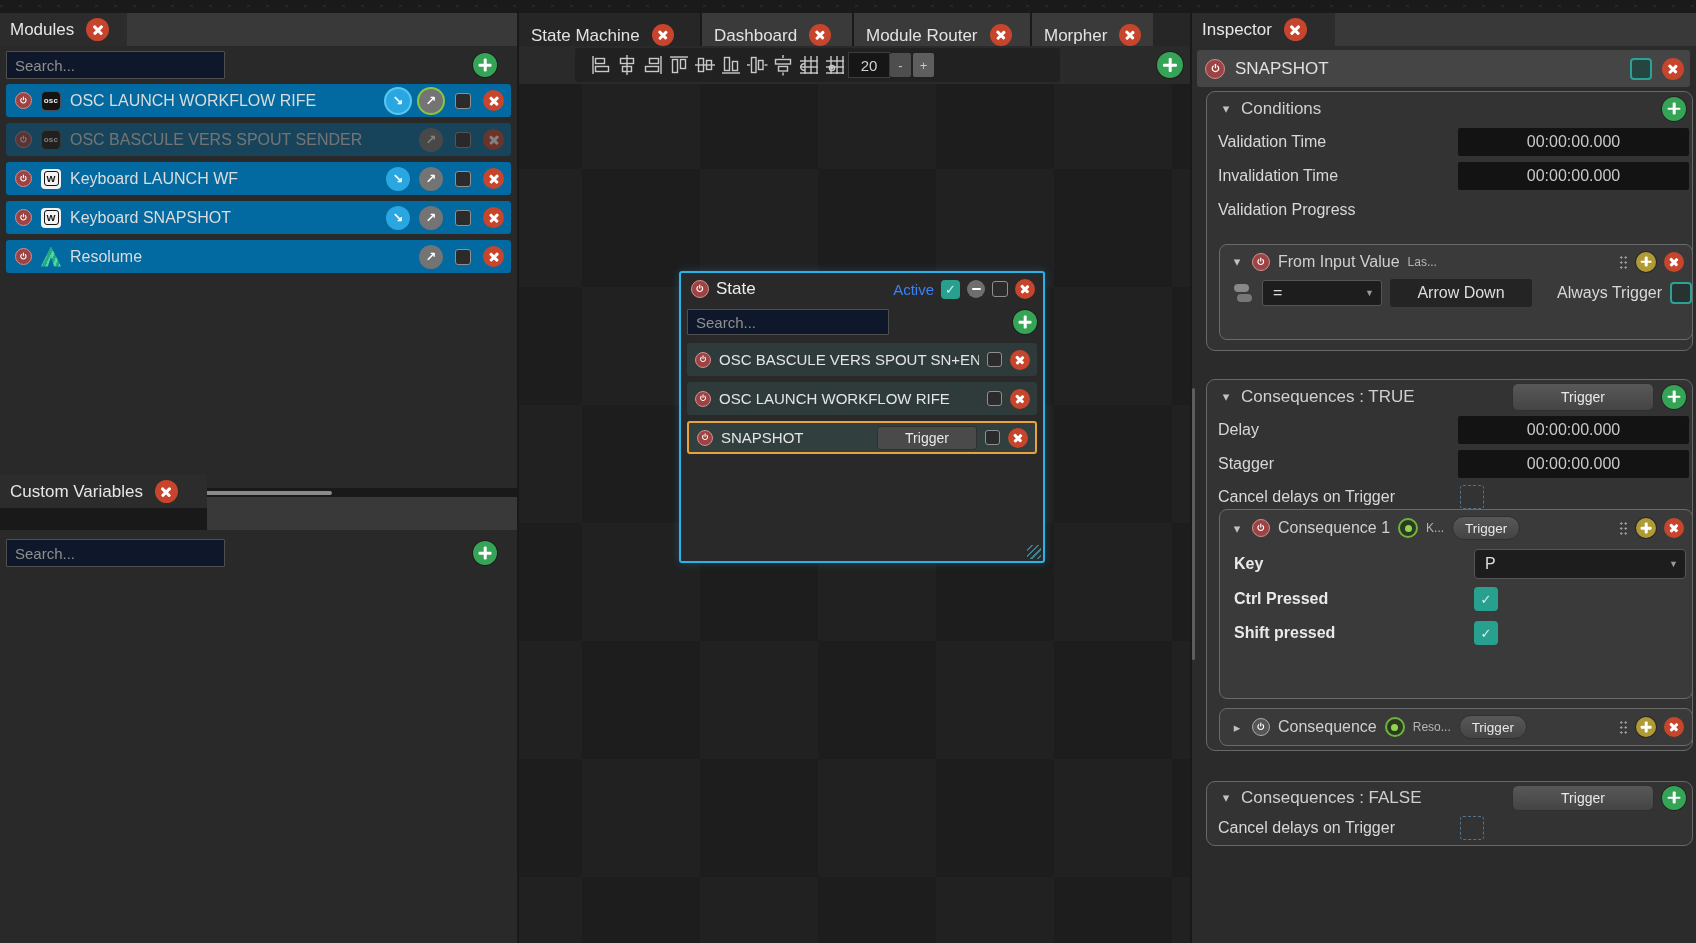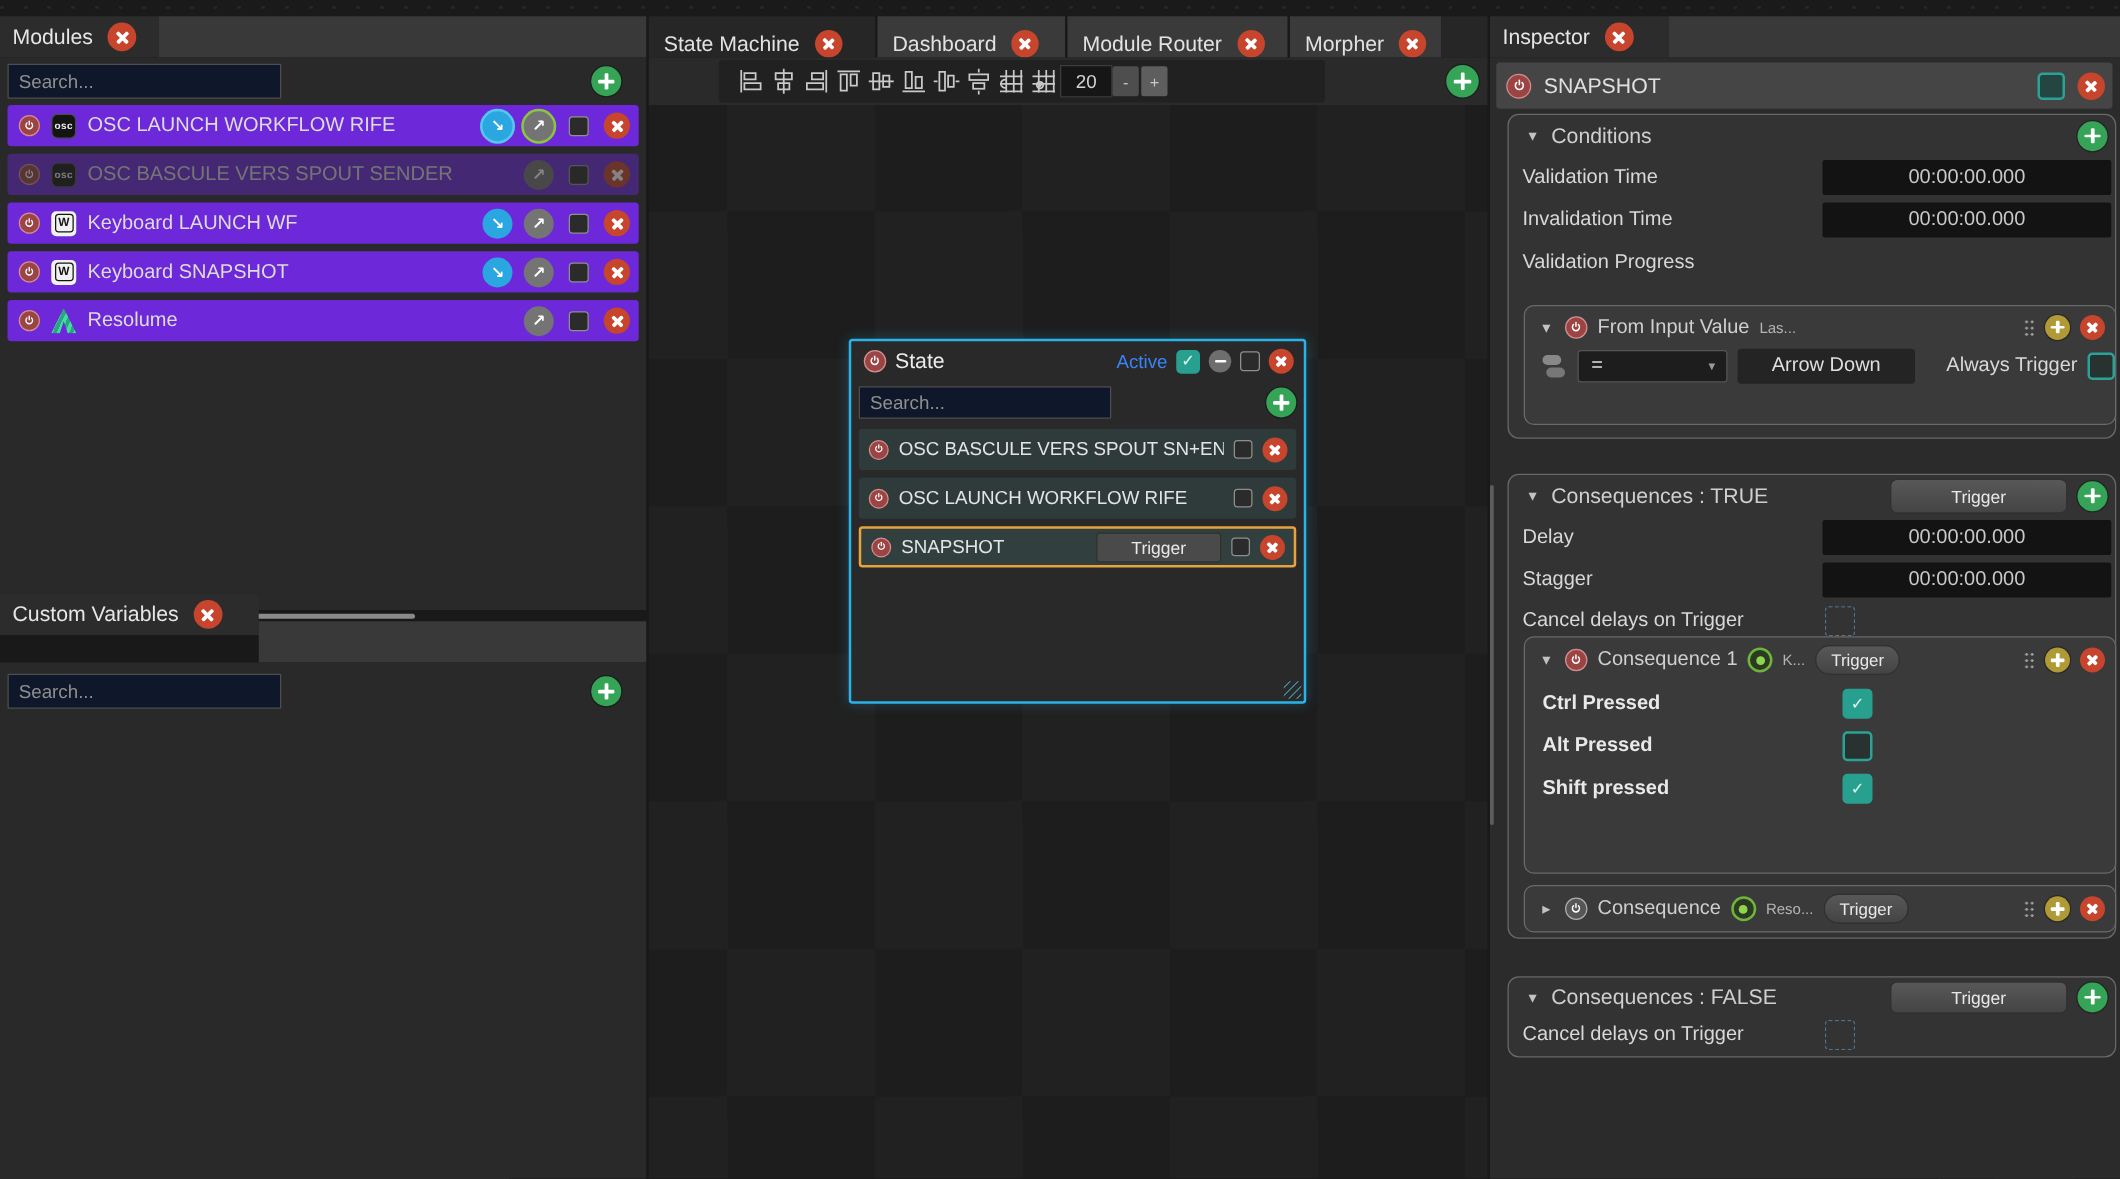--- a/index.html
+++ b/index.html
@@ -42,21 +42,21 @@
 .mincirc{width:18px;height:18px;border-radius:50%;background:#6e6e6e;position:relative;flex:none}
 .mincirc::before{content:"";position:absolute;left:25%;top:50%;width:50%;height:2.4px;margin-top:-1.2px;background:#fff;border-radius:1px}
 .target{border:2px solid #6fb53c;border-radius:50%;background:#2c3a22;position:relative;flex:none}
 .target::after{content:"";position:absolute;left:50%;top:50%;width:7px;height:7px;margin:-3.5px;border-radius:50%;background:#8fd64f}
 .grip{width:9px;height:14px;background-image:radial-gradient(circle,#9d9d9d 1.1px,transparent 1.3px);background-size:4.5px 5px;flex:none}
 .chev{color:#c2c2c2;font-size:13px;width:14px;flex:none;text-align:center}
 
 .search{background:#0f172a;border:1px solid #4e4e4e;color:#cfcfcf;font-size:15px;padding:0 8px;height:28px;width:219px;border-radius:1px;outline:none;font-family:inherit}
 .search::placeholder{color:#8f8f8f}
 
-.mrow{position:absolute;left:6px;width:505px;height:33px;background:#6d28d9;border-radius:3px;display:flex;align-items:center;gap:9px;padding:0 7px 0 9px}
+.mrow{position:absolute;left:6px;width:505px;height:33px;background:#0369a1;border-radius:3px;display:flex;align-items:center;gap:9px;padding:0 7px 0 9px}
 .mrow .mlabel{font-size:16px;color:#dcdcdc;white-space:nowrap;overflow:hidden;flex:1}
 .mrow.dim{opacity:.42}
 .badge{width:20px;height:20px;flex:none;display:inline-flex;align-items:center;justify-content:center}
 .badge.osc{background:#141414;border:1px solid #4d4d4d;border-radius:5px;color:#ececec;font-size:8px;font-weight:bold;letter-spacing:.3px}
 .badge.keyboard{background:#f2f2f2;border-radius:4px}
 .badge.keyboard span{border:1.5px solid #141414;border-radius:3px;width:15px;height:15px;display:flex;align-items:center;justify-content:center;font-size:9.5px;font-weight:bold;color:#141414}
 .badge.resolume{background:repeating-linear-gradient(115deg,#43dba6 0 3px,#2aa77e 3px 6px);clip-path:polygon(50% 0,100% 100%,66% 100%,50% 52%,34% 100%,0 100%)}
 
 .canvas{background-color:#1d1d1d;background-image:conic-gradient(rgba(255,255,255,.016) 0 25%,transparent 0 50%,rgba(255,255,255,.016) 0 75%,transparent 0);background-size:236px 236px;background-position:-55px -33px}
 .tgroup{position:absolute;left:575px;top:48px;width:485px;height:34px;background:#212121;border-radius:3px;display:flex;align-items:center;gap:0;padding-left:13px}
@@ -469,27 +469,27 @@
         </span>
       <span>Consequence 1</span>
       <span class="target" style="width:20px;height:20px"></span>
       <span class="badge-txt">K...</span>
       <span class="btn-trig" style="width:68px;height:24px;font-size:13.5px">Trigger</span>
       <span class="sp"></span>
       <span class="grip"></span>
       <span class="plus yellow" style="width:20px;height:20px"></span>
       <span class="xi" style="width:20px;height:20px"></span>
     </div>
+    <div class="irow" style="height:36px;padding-left:14px">
+      <span class="blabel" style="width:240px">Key</span>
+      <span class="dd" style="flex:1;height:30px;margin-right:6px;border-radius:4px">P</span>
+    </div>
     <div class="irow" style="padding-left:14px">
       <span class="blabel" style="width:240px">Ctrl Pressed</span>
       <span class="cbt checked" style="width:24px;height:24px">✓</span>
-    </div>
-    <div class="irow" style="padding-left:14px">
-      <span class="blabel" style="width:240px">Alt Pressed</span>
-      <span class="cbt" style="width:24px;height:24px"></span>
     </div>
     <div class="irow" style="padding-left:14px">
       <span class="blabel" style="width:240px">Shift pressed</span>
       <span class="cbt checked" style="width:24px;height:24px">✓</span>
     </div>
   </div>
   <div class="subbox" style="left:12px;top:328px;width:474px;height:38px">
     <div class="shead" style="height:36px">
       <span class="chev">▸</span>
       <span class="pwr gray" style="width:18px;height:18px">

